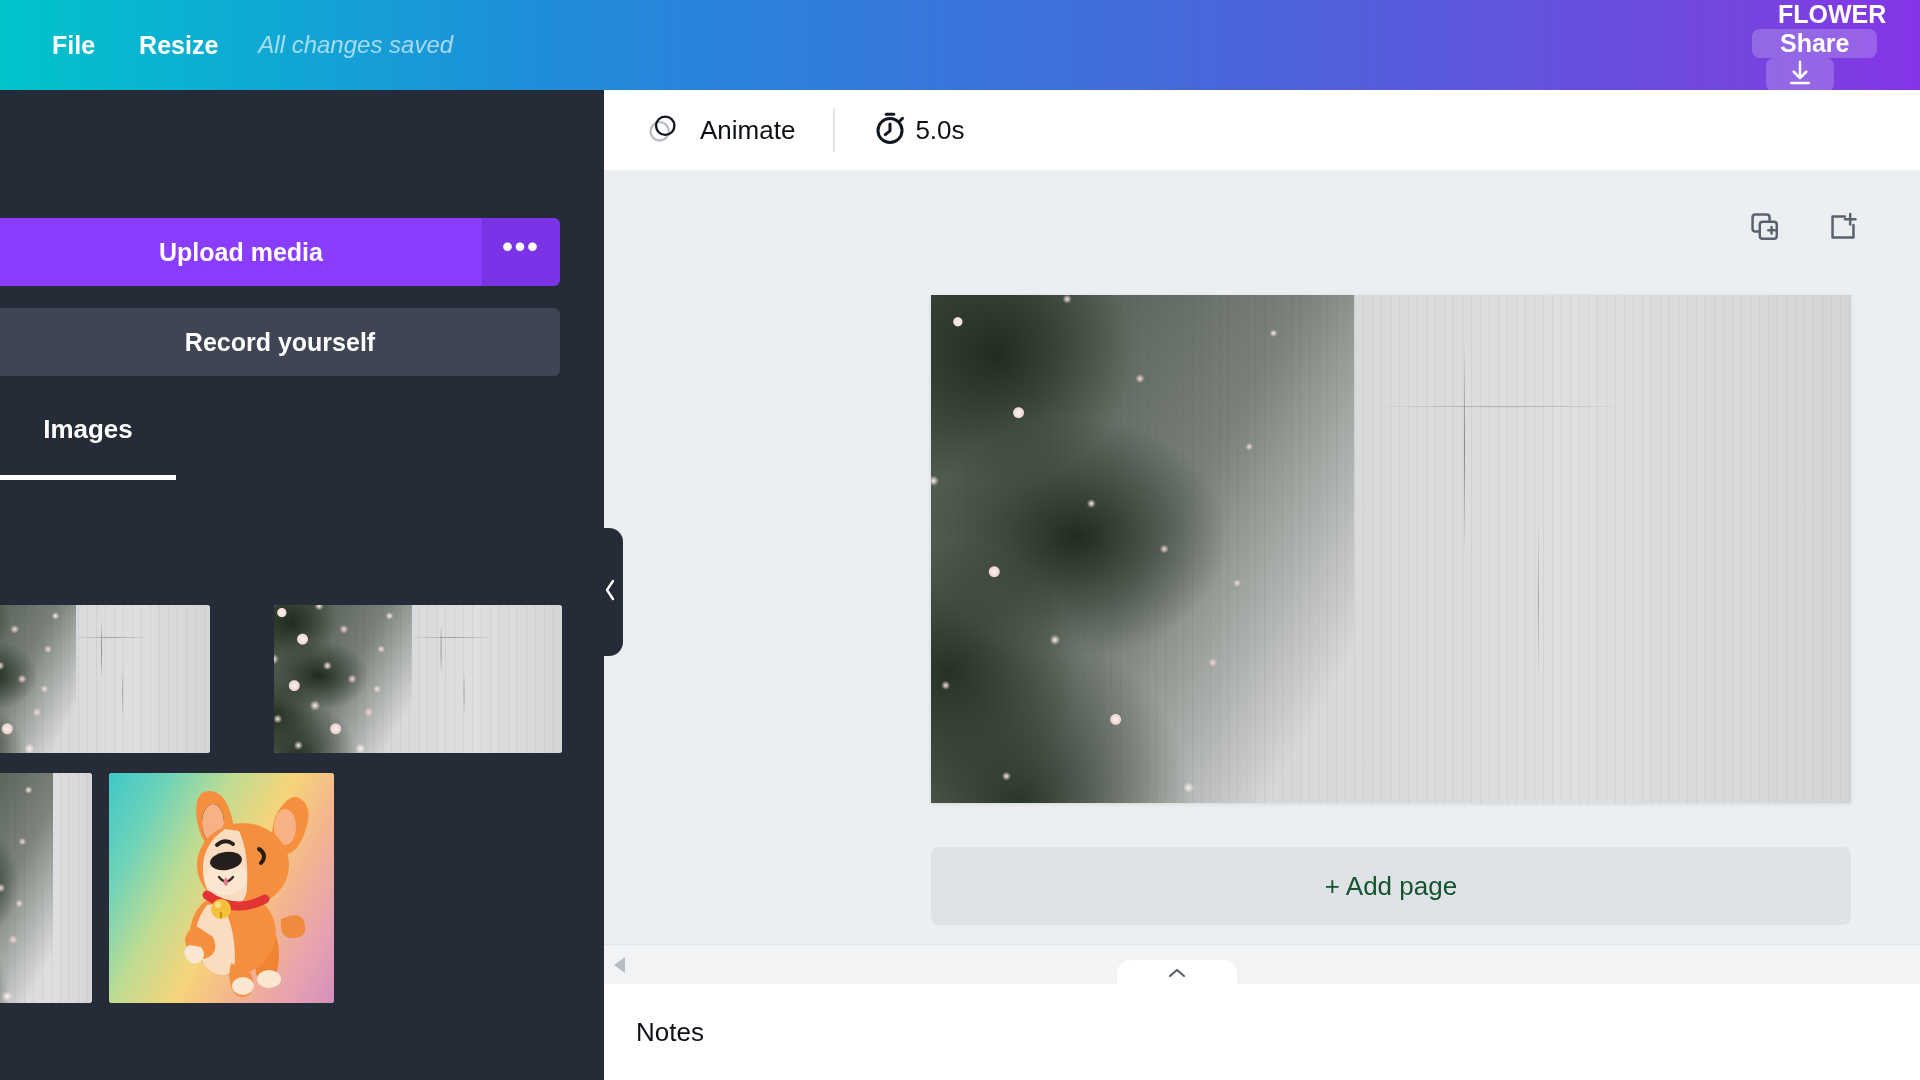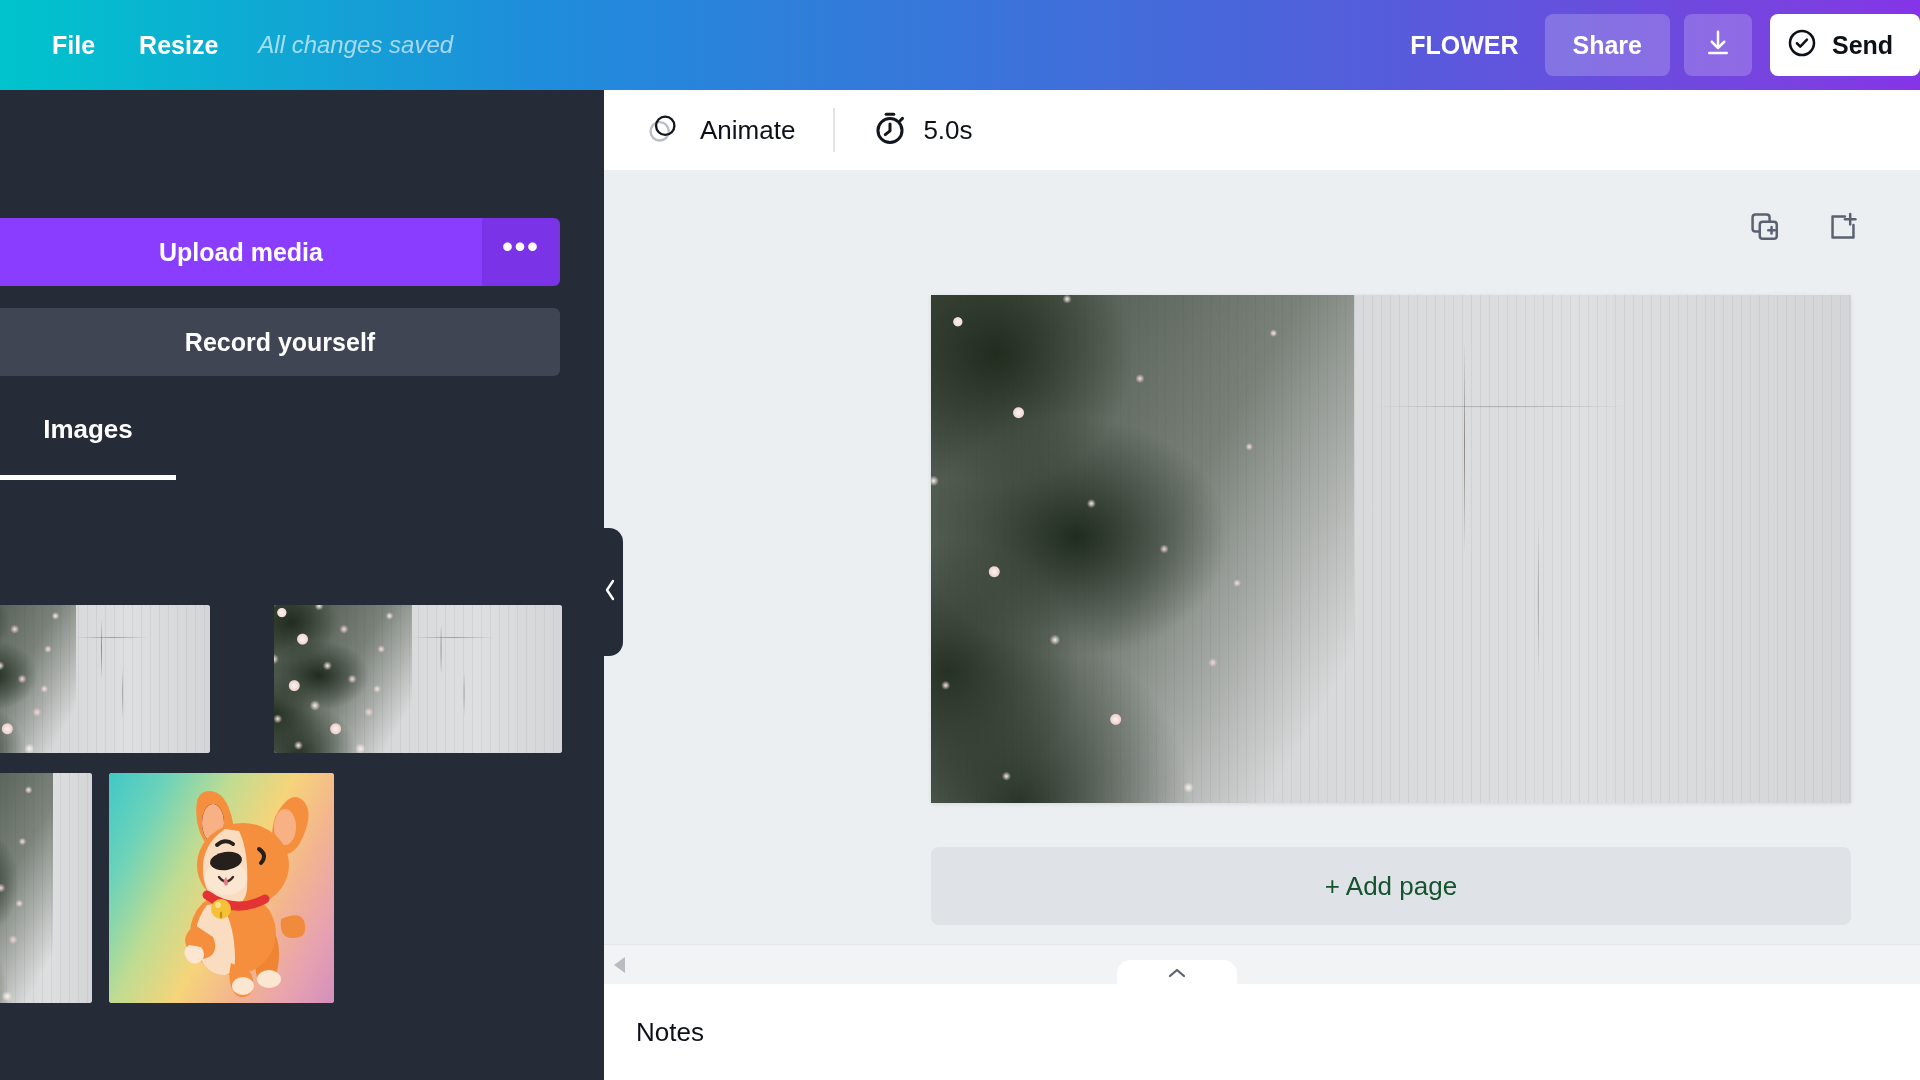--- a/index.html
+++ b/index.html
@@ -22,22 +22,22 @@
     color: #ffffff; font-size: 25px; font-weight: bold;
     padding: 10px 22px; border-radius: 6px; cursor: pointer;
     white-space: nowrap;
   }
   .tb-saved {
     color: rgba(255,255,255,0.62); font-size: 24px;
     font-style: italic; font-weight: normal;
     padding: 10px 18px; white-space: nowrap;
   }
   .tb-right {
-    margin-left: auto; display: flex; align-items: center;
-    padding-right: 0; height: 90px;
+    margin-left: auto; display: flex; align-items: flex-start;
+    padding-right: 0; height: 90px; flex-direction: column;
   }
   .tb-title {
     color: #ffffff; font-size: 25px; font-weight: bold;
     padding: 0 26px; white-space: nowrap;
   }
   .tb-share {
     background: rgba(255,255,255,0.20);
     color: #ffffff; font-size: 25px; font-weight: bold;
     height: 62px; display: flex; align-items: center;
     padding: 0 28px; border-radius: 8px; cursor: pointer;
@@ -233,21 +233,21 @@
     white-space: nowrap;
   }
   .tb-sep {
     width: 2px; height: 44px; background: #e2e5e8; margin: 0 22px;
   }
   .timer-btn {
     display: flex; align-items: center;
     padding: 8px 14px; border-radius: 6px; cursor: pointer;
   }
   .timer-label {
-    font-size: 26px; color: #0d1117; margin-left: 14px;
+    font-size: 26px; color: #0d1117; margin-left: 6px;
     white-space: nowrap;
   }
 
   .page-actions {
     position: absolute; top: 120px; right: 60px;
     display: flex; align-items: center; gap: 44px;
   }
   .pa-btn { cursor: pointer; display: flex; }
 
   .canvas-page {

